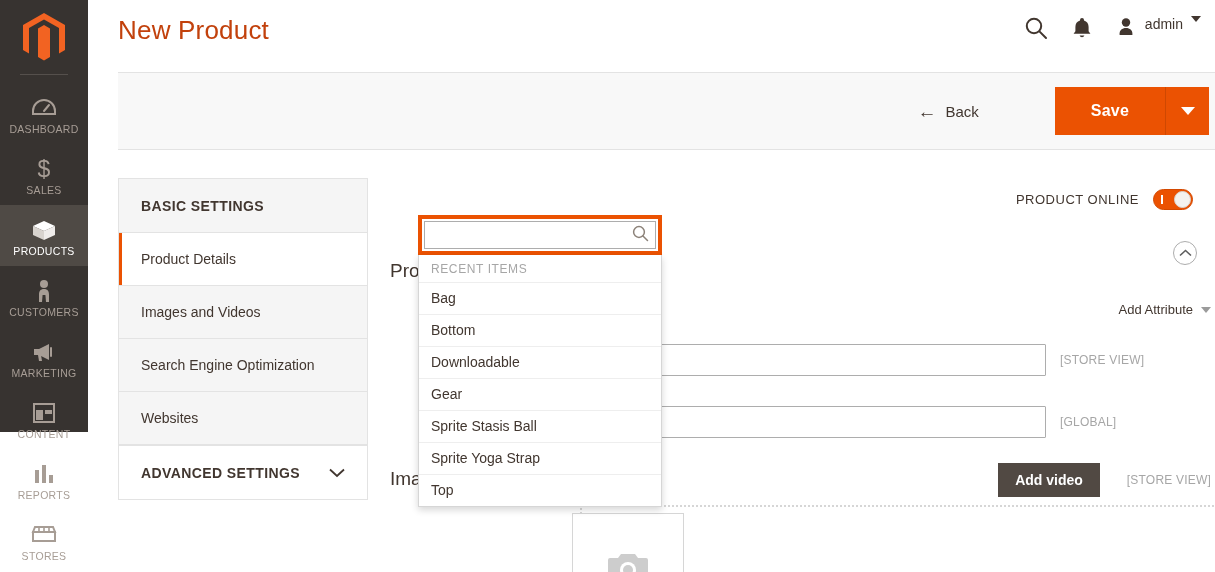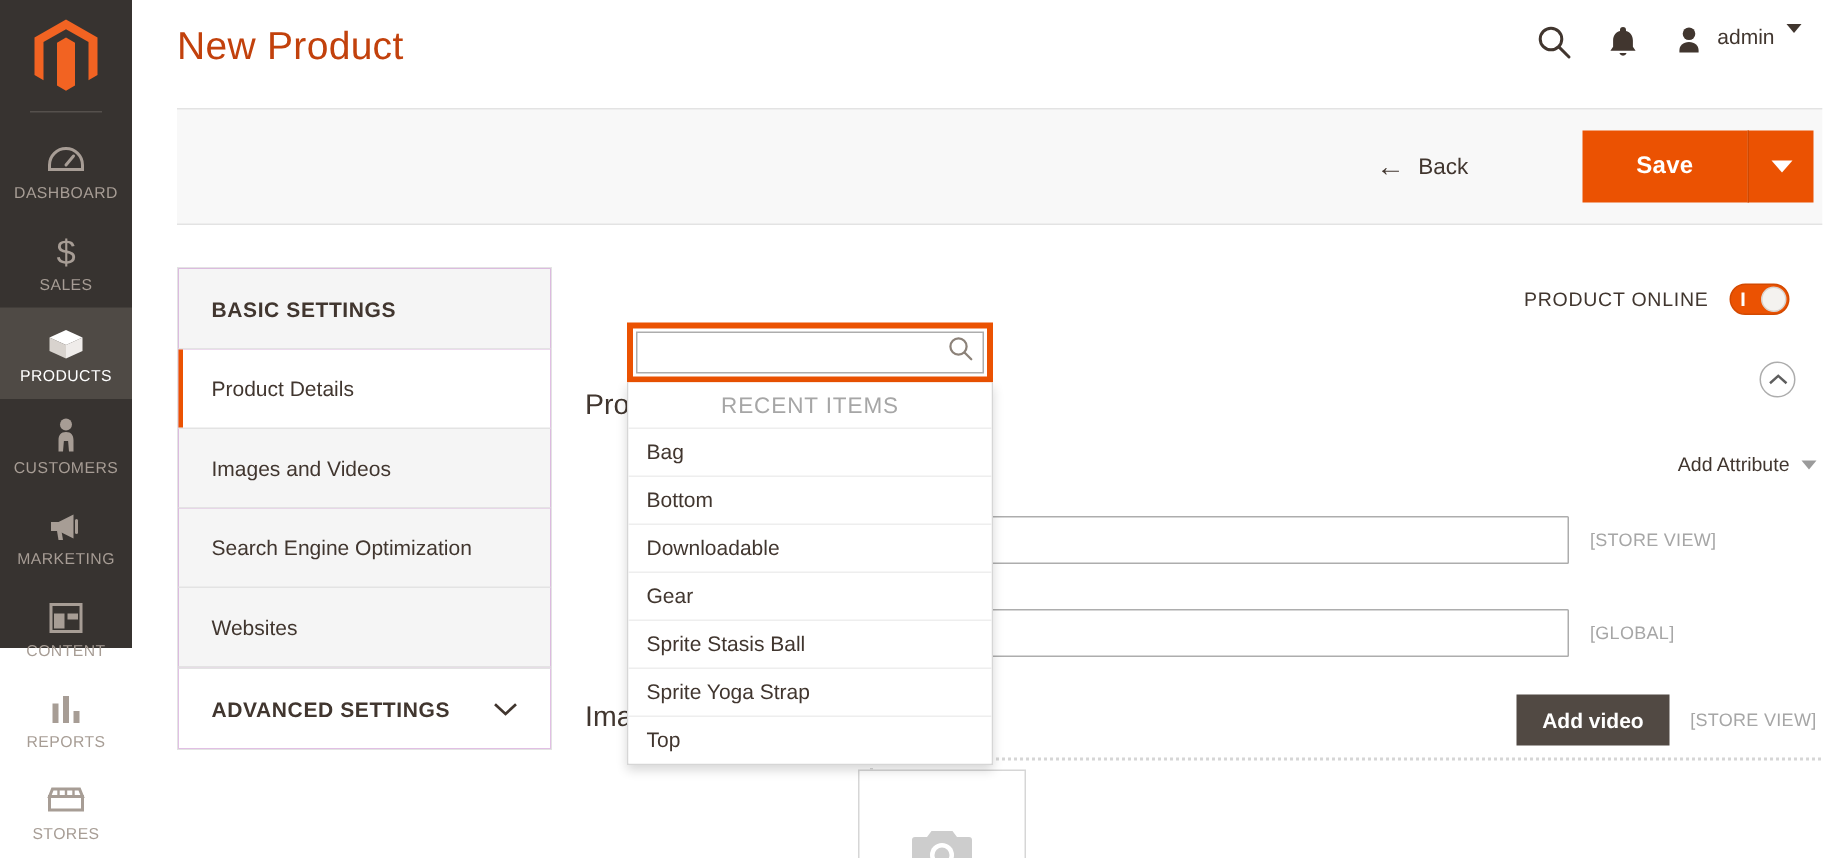--- a/index.html
+++ b/index.html
@@ -87,21 +87,21 @@
   }
   .save-arrow i {
     width: 0; height: 0; border-left: 7px solid transparent;
     border-right: 7px solid transparent; border-top: 8px solid #ffffff;
     display: block;
   }
 
   
   .settings-panel {
     position: absolute; left: 118px; top: 178px; width: 250px;
-    border: 1px solid #e3e3e3; background: #a21caf;
+    border: 1px solid #e3e3e3; background: #bef264;
   }
   .panel-head {
     padding: 19px 22px 18px; font-size: 14px; font-weight: 700;
     color: #41362f; letter-spacing: .4px; cursor: pointer;
     border-bottom: 1px solid #e3e3e3; background: #f5f5f5;
   }
   .panel-item {
     padding: 18px 22px; font-size: 14px; color: #41362f;
     border-bottom: 1px solid #e3e3e3; cursor: pointer;
     position: relative; background: #f5f5f5;
@@ -183,21 +183,21 @@
   .scope {
     font-size: 12px; color: #a6a6a6; letter-spacing: .2px; white-space: nowrap;
   }
 
   .section-title2 {
     position: absolute; left: 0; top: 290px;
     font-size: 19px; color: #41362f; font-weight: 400;
   }
   .addvideo-row {
     position: absolute; right: 4px; top: 285px;
-    display: flex; align-items: center; gap: 14px;
+    display: flex; align-items: center; gap: 27px;
   }
   .addvideo-btn {
     background: #514943; color: #ffffff; border: none; font-family: inherit;
     font-size: 14px; font-weight: 700; padding: 9px 17px; cursor: pointer;
   }
   .dropzone {
     position: absolute; left: 190px; top: 327px; width: 690px; height: 120px;
     border: 2px dotted #d6d6d6; background: #ffffff;
   }
   .placeholder-box {
@@ -219,22 +219,22 @@
   }
   .sw-search-inner input {
     flex: 1; border: none; outline: none; font-family: inherit;
     font-size: 14px; color: #333; background: transparent; height: 26px;
   }
   .sw-list {
     background: #ffffff; border: 1px solid #d6d6d6; border-top: none;
     box-shadow: 0 3px 7px rgba(0,0,0,.16);
   }
   .sw-group-label {
-    padding: 7px 12px 6px; font-size: 15px; color: #a6a6a6;
-    letter-spacing: .6px; background: #ffffff; border-bottom: 1px solid #eeeeee; text-align: center;
+    padding: 7px 12px 6px; font-size: 12px; color: #a6a6a6;
+    letter-spacing: .6px; background: #ffffff; border-bottom: 1px solid #eeeeee;
   }
   .sw-item {
     padding: 8px 12px; font-size: 14px; color: #41362f; cursor: pointer;
     border-bottom: 1px solid #eeeeee; background: #ffffff; line-height: 15px;
   }
   .sw-item:last-child { border-bottom: none; }
 </style>
 </head>
 <body>
 

